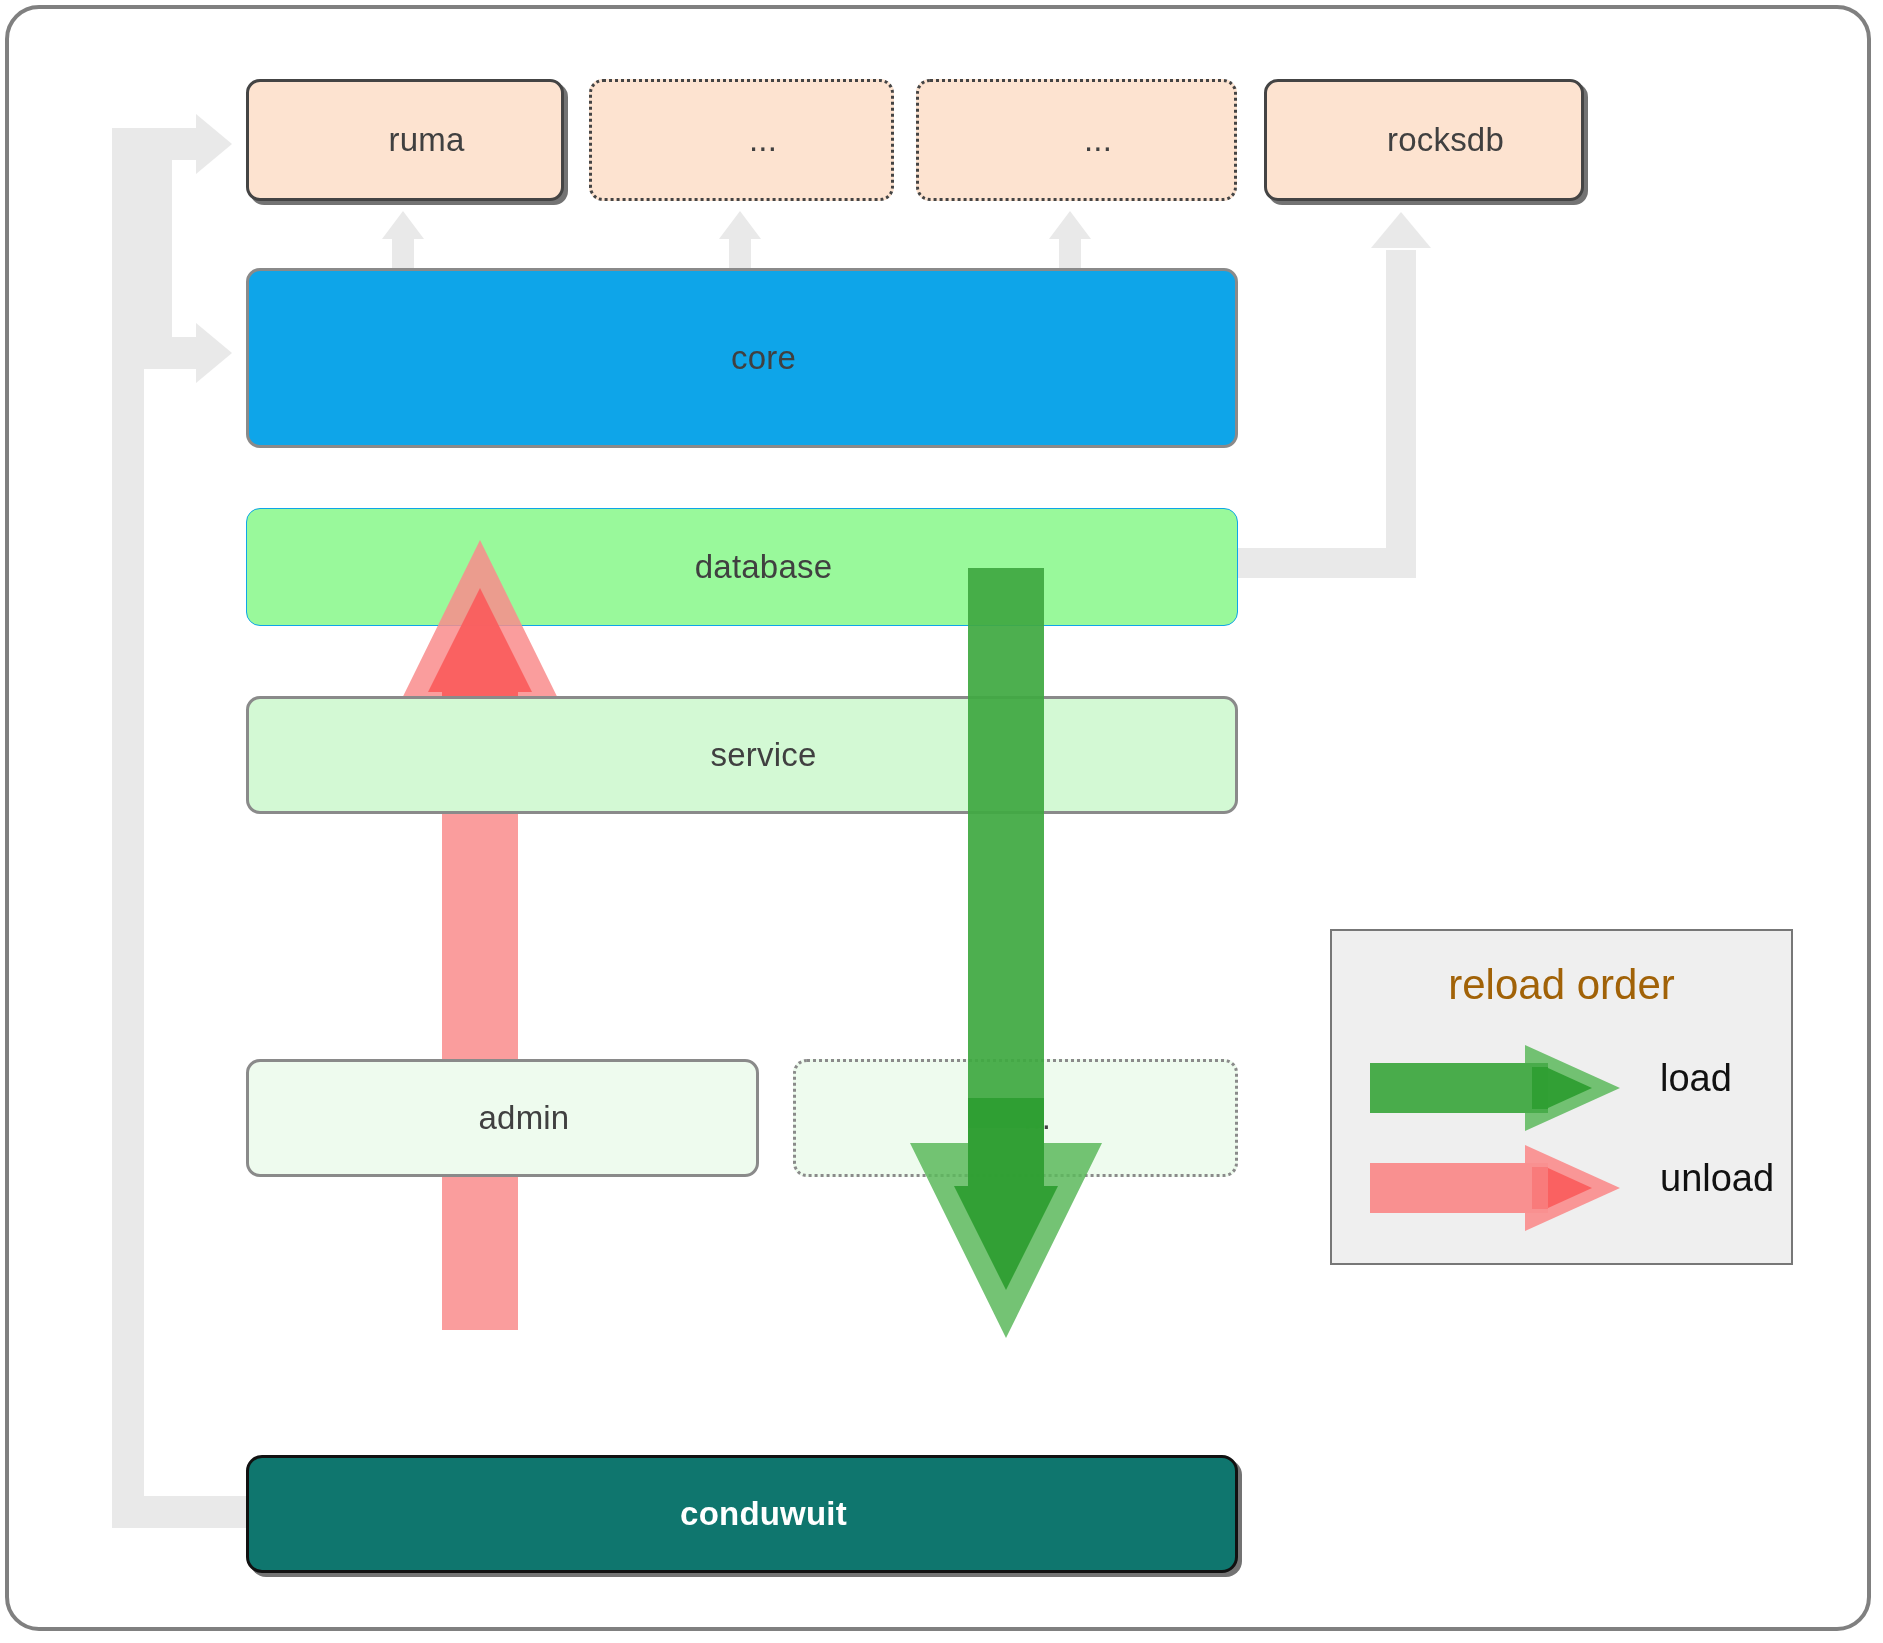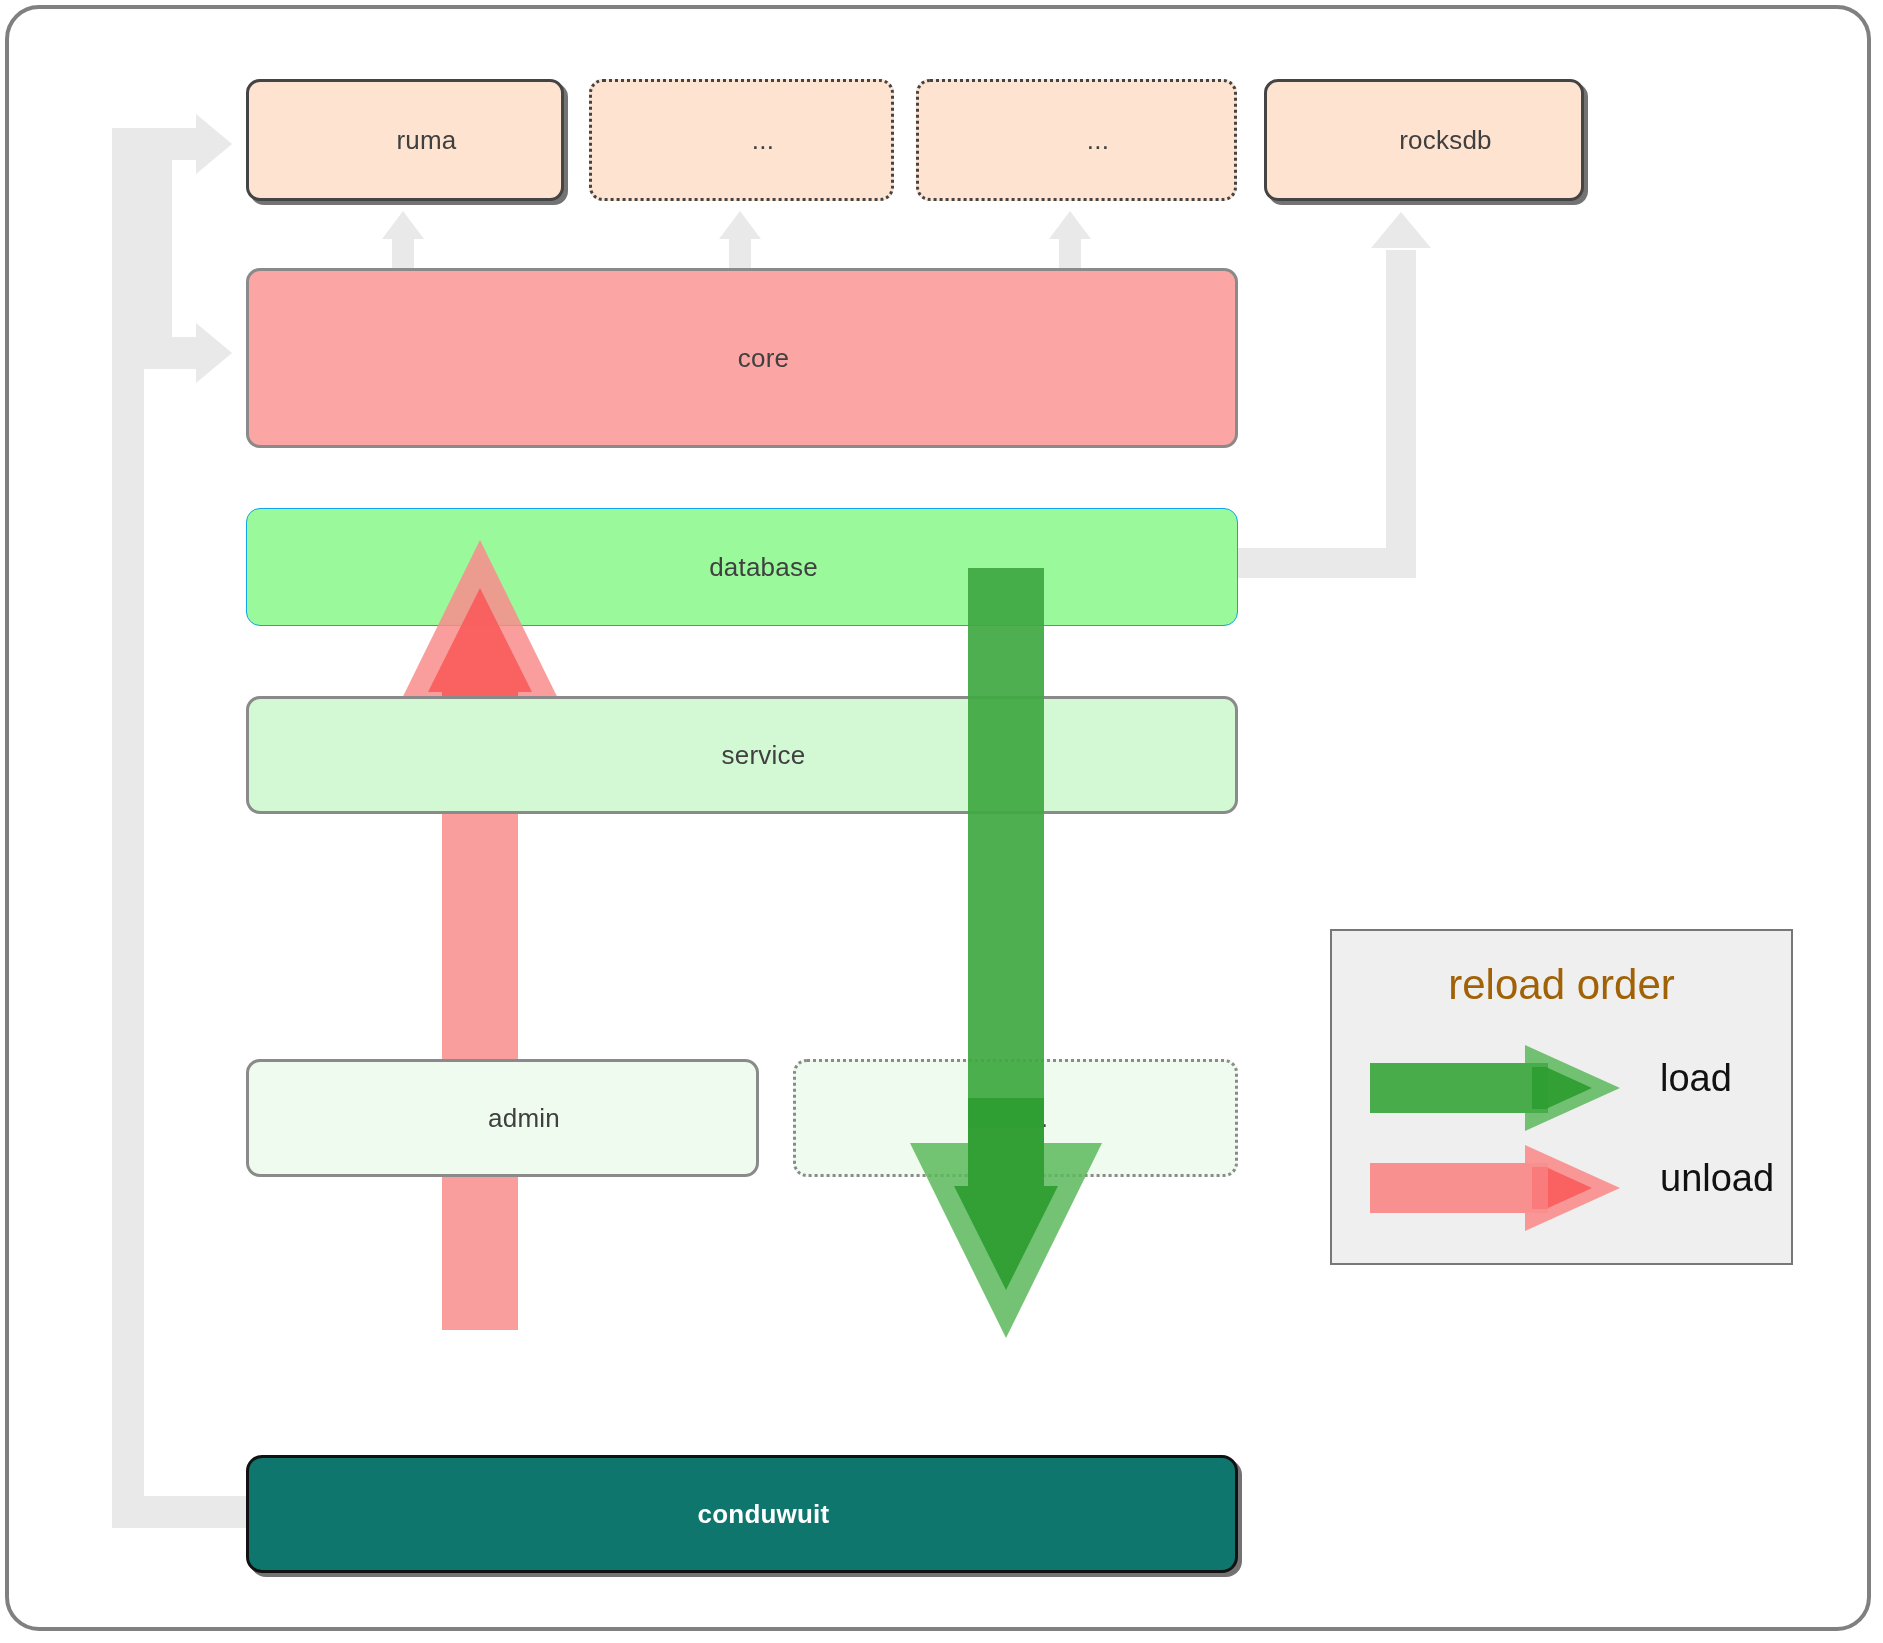--- a/index.html
+++ b/index.html
@@ -31,21 +31,21 @@
   }
 
   
   .node {
     position: absolute;
     box-sizing: border-box;
     display: flex;
     align-items: center;
     justify-content: center;
     border-radius: 14px;
-    font-size: 26px;
+    font-size: 33px;
     color: #404040;
     letter-spacing: .2px;
     text-align: center;
     padding-left: 43px;
   }
   .node.shadowed {
     box-shadow: 4px 4px 0 0 rgba(0,0,0,0.55);
   }
 
   
@@ -53,21 +53,21 @@
     background: #fde3d0;
     border: 3px solid #444444;
   }
   .peach.dotted {
     border: 3px dotted #444444;
     box-shadow: none;
   }
 
   
   .core-box {
-    background: #fca5a5;
+    background: #0ea5e9;
     border: 3px solid #8a8a8a;
   }
   
   .db-box   { background: #99f99b; border: 1px solid #0ea5e9; }
   .svc-box  { background: #d3f9d4; border: 3px solid #8a8a8a; }
   .api-box  { background: #def9df; border: 3px solid #8a8a8a; }
   .adm-box  { background: #eefbee; border: 3px solid #8a8a8a; }
   .dots-box { background: #eefbee; border: 3px dotted #8a8a8a; }
   .router-box { background: #ffffff; border: 2px solid #8a8a8a; }
   .conduwuit-box {

